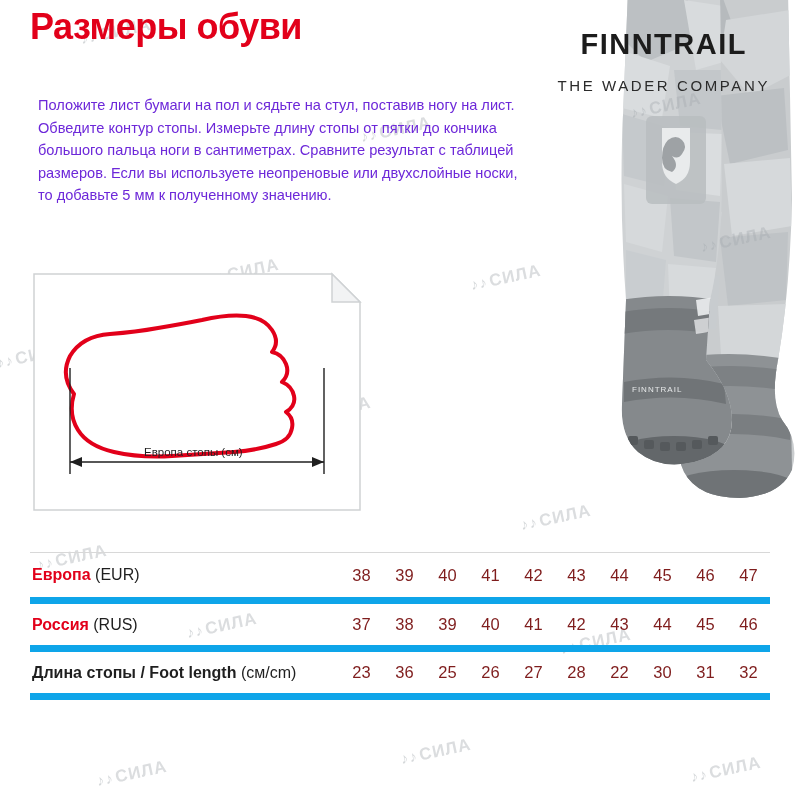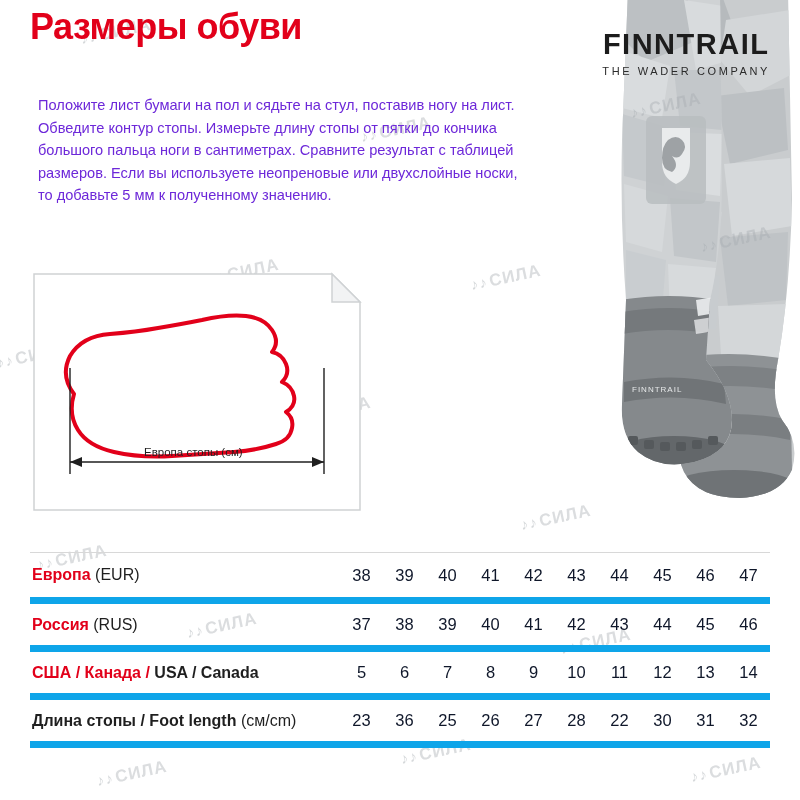--- a/index.html
+++ b/index.html
@@ -68,24 +68,24 @@
     text-align: center;
     z-index: 6;
   }
   .brand-name {
     font-size: 29px;
     font-weight: bold;
     letter-spacing: 1.5px;
     color: #1c1c1c;
   }
   .brand-sub {
-    font-size: 11px;
+    font-size: 15px;
     letter-spacing: 2.6px;
     color: #2b2b2b;
-    margin-top: 4px;
+    margin-top: 16px;
   }
 
   .intro {
     position: absolute;
     left: 38px;
     top: 94px;
     width: 480px;
     font-size: 14.6px;
     line-height: 22.5px;
     color: #6d28d9;
@@ -141,21 +141,21 @@
     color: #1f1f1f;
     font-weight: bold;
   }
   .row-label .light {
     color: #1f1f1f;
     font-weight: normal;
   }
   .val {
     text-align: center;
     font-size: 16.5px;
-    color: #0f172a;
+    color: #7f1d1d;
     width: 41px;
   }
 </style>
 </head>
 <body>
 
 <div class="photo">
   <svg width="330" height="545" viewBox="0 0 330 545" xmlns="http://www.w3.org/2000/svg">
     <defs>
       <clipPath id="bootClipA">
@@ -296,35 +296,20 @@
       <td class="val">40</td>
       <td class="val">41</td>
       <td class="val">42</td>
       <td class="val">43</td>
       <td class="val">44</td>
       <td class="val">45</td>
       <td class="val">46</td>
     </tr>
     <tr>
       <td class="row-label">
-        <span class="red">США / Канада /</span><span class="blk"> USA / Canada</span>
-      </td>
-      <td class="val">5</td>
-      <td class="val">6</td>
-      <td class="val">7</td>
-      <td class="val">8</td>
-      <td class="val">9</td>
-      <td class="val">10</td>
-      <td class="val">11</td>
-      <td class="val">12</td>
-      <td class="val">13</td>
-      <td class="val">14</td>
-    </tr>
-    <tr>
-      <td class="row-label">
         <span class="blk">Длина стопы /</span><span class="blk"> Foot length</span><span class="light"> (см/cm)</span>
       </td>
       <td class="val">23</td>
       <td class="val">36</td>
       <td class="val">25</td>
       <td class="val">26</td>
       <td class="val">27</td>
       <td class="val">28</td>
       <td class="val">22</td>
       <td class="val">30</td>

